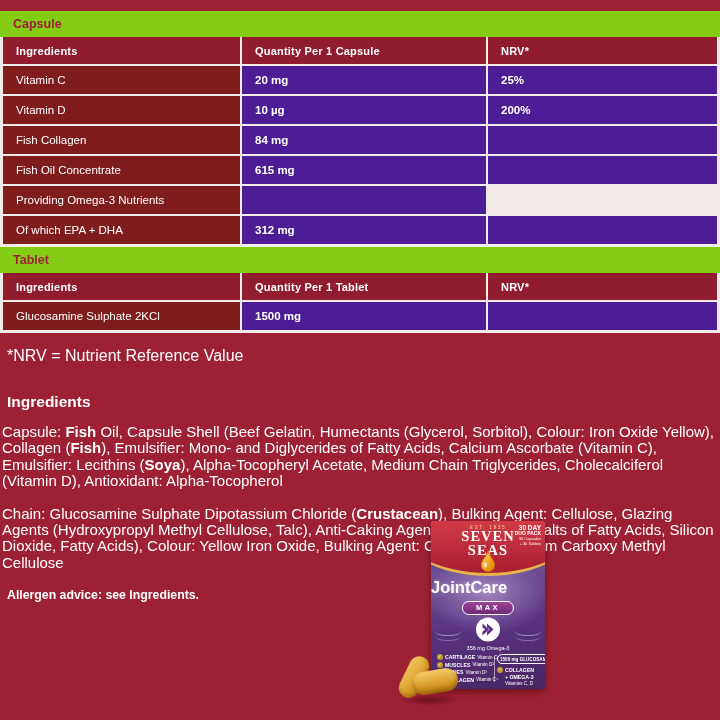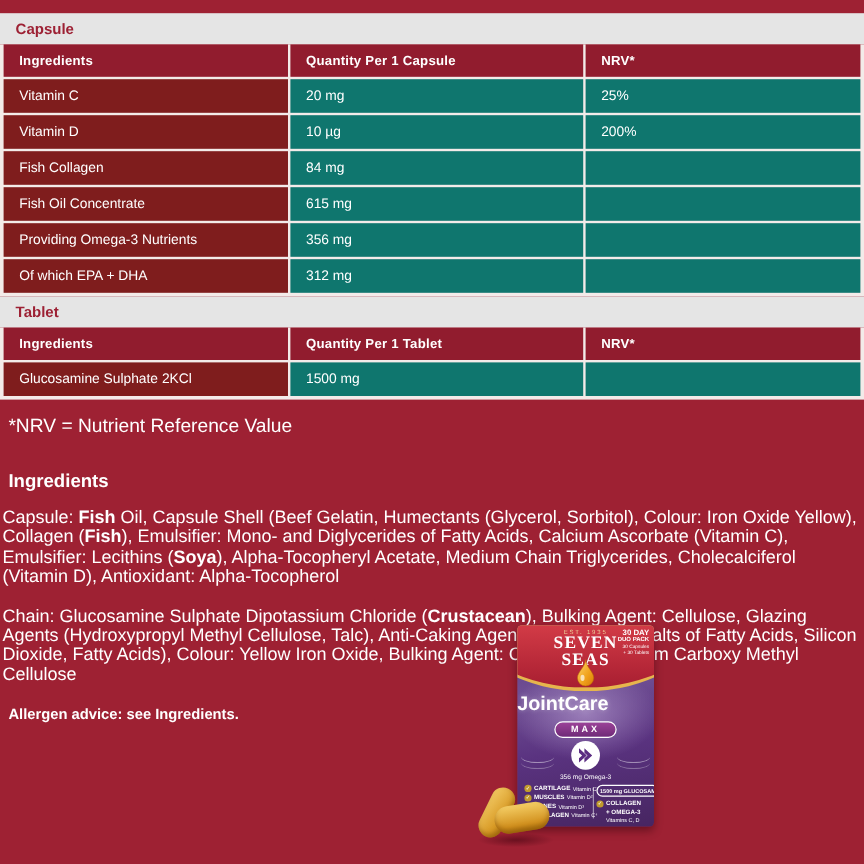--- a/index.html
+++ b/index.html
@@ -6,34 +6,34 @@
   body{
     width:720px;height:720px;position:relative;overflow:hidden;
     background:#9e2133;color:#ffffff;
     font-family:"Liberation Sans", sans-serif;
   }
   
   .section{margin:0;}
   #capsule-section{margin-top:11px;}
   #tablet-section{}
   .bar{
-    background:#e5e5e5;color:#9d2134;height:26px;
+    background:#84cc16;color:#9d2134;height:26px;
     display:flex;align-items:center;padding-left:13px;
     font-size:12.5px;font-weight:700;
   }
   .tbl{
     background:#f3ebe9;padding:0 3px 3px;
     display:flex;flex-direction:column;gap:2px;
   }
   .trow{display:grid;grid-template-columns:237px 244px 1fr;gap:2px;}
   .trow > div{display:flex;align-items:center;padding-left:13px;}
   .thead > div{background:#911c2e;font-weight:bold;font-size:11px;height:27px;letter-spacing:.2px;}
   .tdata > div{height:28px;font-size:11.5px;}
   .cell-ing{background:#7f1d1d;}
-  .cell-val{background:#0f766e;}
+  .cell-val{background:#4c1d95;font-weight:bold;}
   
   .footnote{margin:14px 0 0 7px;font-size:16px;}
   .ing-heading{margin:28px 0 0 7px;font-size:15.5px;font-weight:bold;}
   .para{margin:13px 4px 0 2px;font-size:15px;line-height:16.4px;}
   .para.second{margin-top:16px;}
   .allergen{margin:17px 0 0 7px;font-size:12.3px;font-weight:bold;}
   b{font-weight:bold;}
   
   .box{
     position:absolute;left:431px;top:521px;width:114px;height:168px;
@@ -124,21 +124,20 @@
       <div class="cell-val">84 mg</div>
       <div class="cell-val"></div>
     </div>
     <div class="trow tdata">
       <div class="cell-ing">Fish Oil Concentrate</div>
       <div class="cell-val">615 mg</div>
       <div class="cell-val"></div>
     </div>
     <div class="trow tdata">
       <div class="cell-ing">Providing Omega-3 Nutrients</div>
-      <div class="cell-val">356 mg</div>
       <div class="cell-val"></div>
     </div>
     <div class="trow tdata">
       <div class="cell-ing">Of which EPA + DHA</div>
       <div class="cell-val">312 mg</div>
       <div class="cell-val"></div>
     </div>
   </div>
 </div>
 

